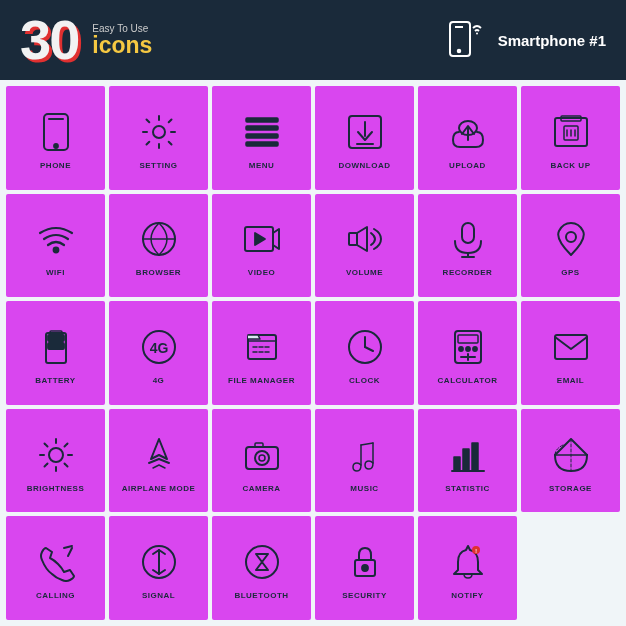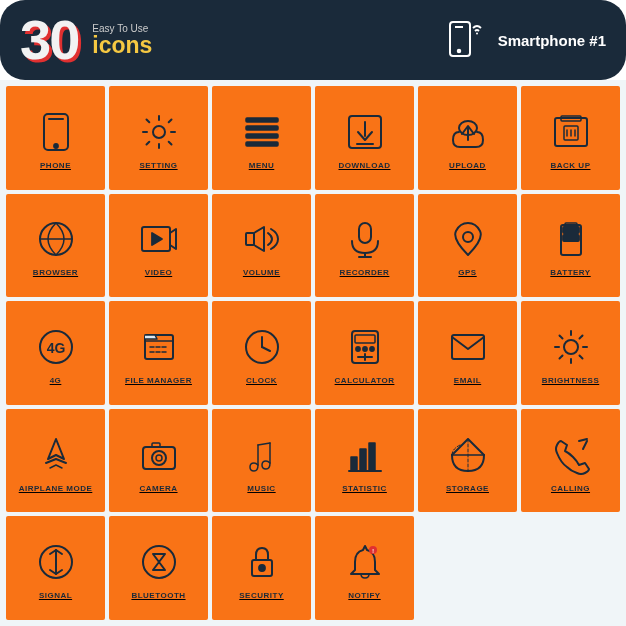--- a/index.html
+++ b/index.html
@@ -11,21 +11,20 @@
       background: #fff;
     }
 
     .header {
       background: #1a2a3a;
       display: flex;
       align-items: center;
       justify-content: space-between;
       padding: 10px 20px;
       height: 80px;
-      border-radius: 25px;
     }
 
     .header-left {
       display: flex;
       align-items: center;
       gap: 14px;
     }
 
     .number-30 {
       font-size: 56px;
@@ -76,29 +75,28 @@
       background: #f0f5f8;
       padding: 6px;
       display: grid;
       grid-template-columns: repeat(6, 1fr);
       grid-template-rows: repeat(5, 1fr);
       gap: 4px;
       height: 546px;
     }
 
     .icon-cell {
-      background: #f97316;
+      background: #d946ef;
       display: flex;
       flex-direction: column;
       align-items: center;
       justify-content: center;
       gap: 5px;
       border-radius: 2px;
       padding: 6px 2px 4px;
-      text-decoration: underline;
     }
 
     .icon-svg {
       width: 48px;
       height: 48px;
       display: flex;
       align-items: center;
       justify-content: center;
     }
 
@@ -202,20 +200,31 @@
         <svg viewBox="0 0 40 40" xmlns="http://www.w3.org/2000/svg">
           <rect x="4" y="6" width="32" height="28" rx="2" stroke-width="2"></rect>
              <rect x="10" y="4" width="20" height="5" rx="1" stroke-width="1.5"></rect>
              <rect x="13" y="14" width="14" height="14" rx="1" stroke-width="1.5"></rect>
              <line x1="16" y1="18" x2="16" y2="24" stroke-width="1.5"></line>
              <line x1="20" y1="18" x2="20" y2="24" stroke-width="1.5"></line>
              <line x1="24" y1="18" x2="24" y2="24" stroke-width="1.5"></line>
         </svg>
       </div>
       <div class="icon-label">BACK UP</div>
+    </div>
+    <div class="icon-cell">
+      <div class="icon-svg">
+        <svg viewBox="0 0 40 40" xmlns="http://www.w3.org/2000/svg">
+          <path d="M4 14 Q20 4 36 14" stroke-width="2.2"></path>
+           <path d="M8 20 Q20 12 32 20" stroke-width="2.2"></path>
+           <path d="M12 26 Q20 20 28 26" stroke-width="2.2"></path>
+           <circle cx="20" cy="31" r="2.5" fill="#1a2a3a"></circle>
+        </svg>
+      </div>
+      <div class="icon-label">WIFI</div>
     </div>
     <div class="icon-cell">
       <div class="icon-svg">
         <svg viewBox="0 0 40 40" xmlns="http://www.w3.org/2000/svg">
           <circle cx="20" cy="20" r="16" stroke-width="2"></circle>
               <line x1="4" y1="20" x2="36" y2="20" stroke-width="1.5"></line>
               <path d="M20 4 Q12 12 12 20 Q12 28 20 36" stroke-width="1.5"></path>
               <path d="M20 4 Q28 12 28 20 Q28 28 20 36" stroke-width="1.5"></path>
         </svg>
       </div>

